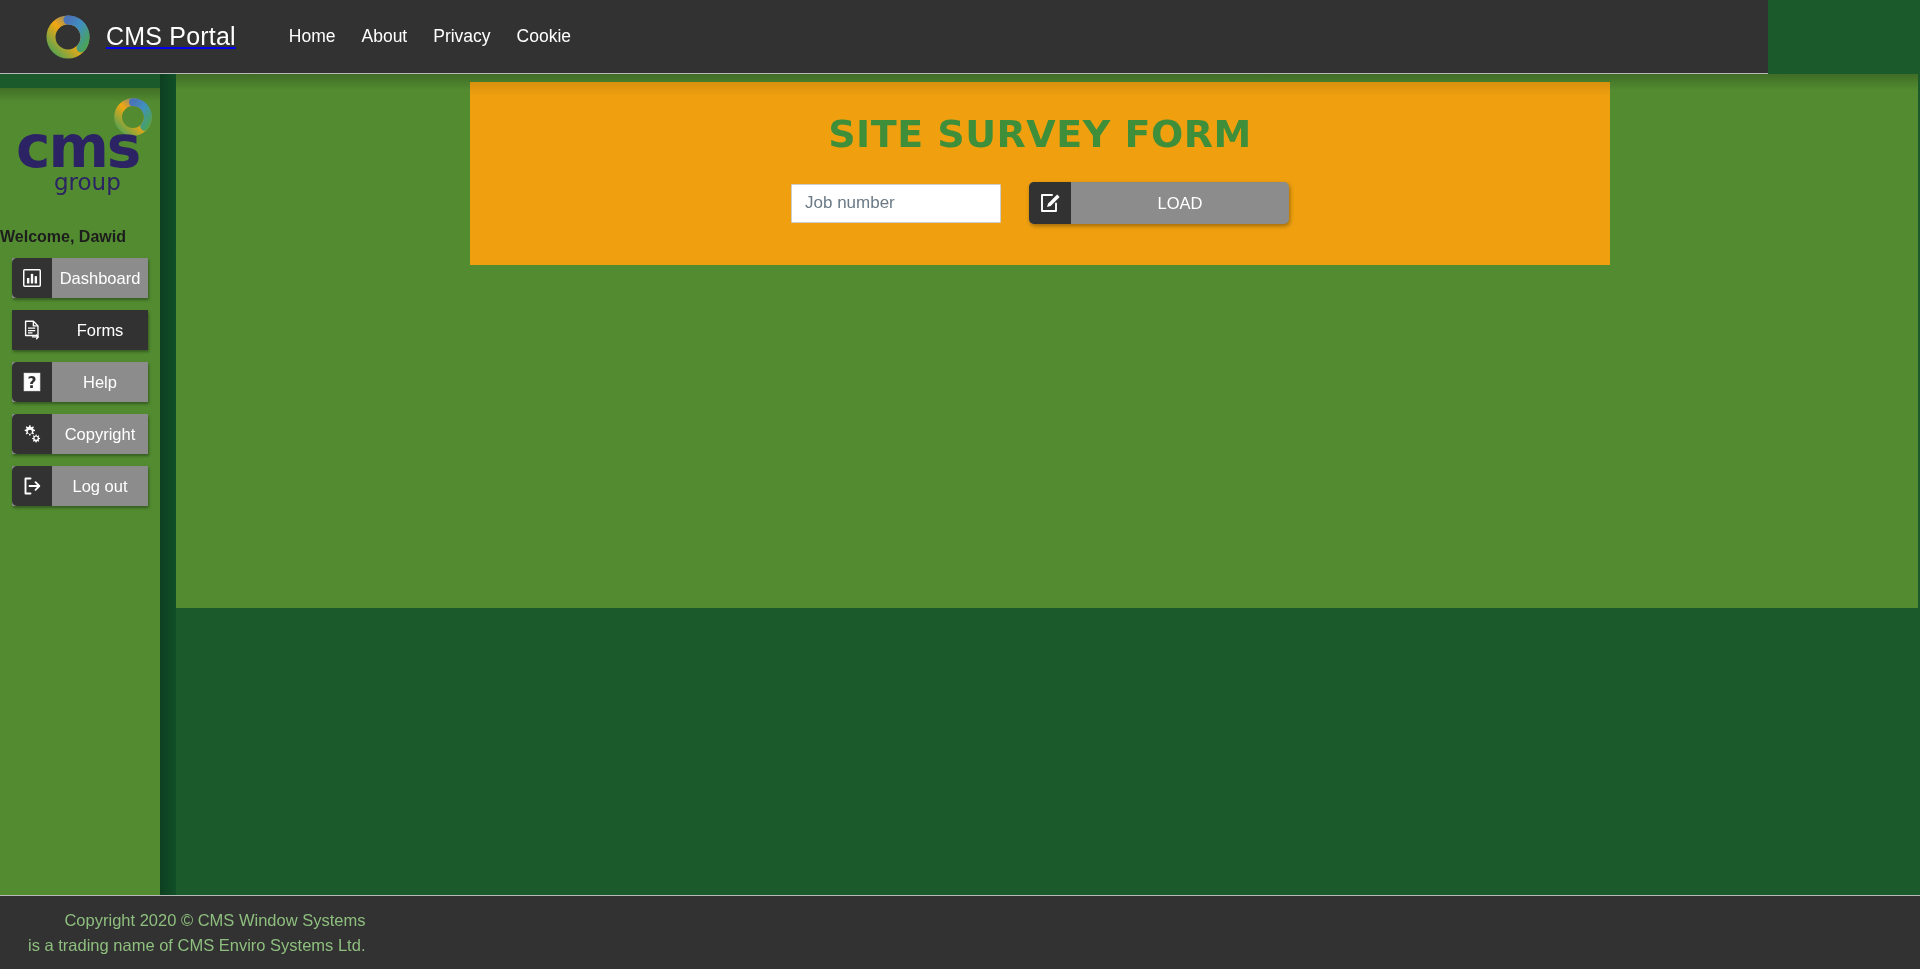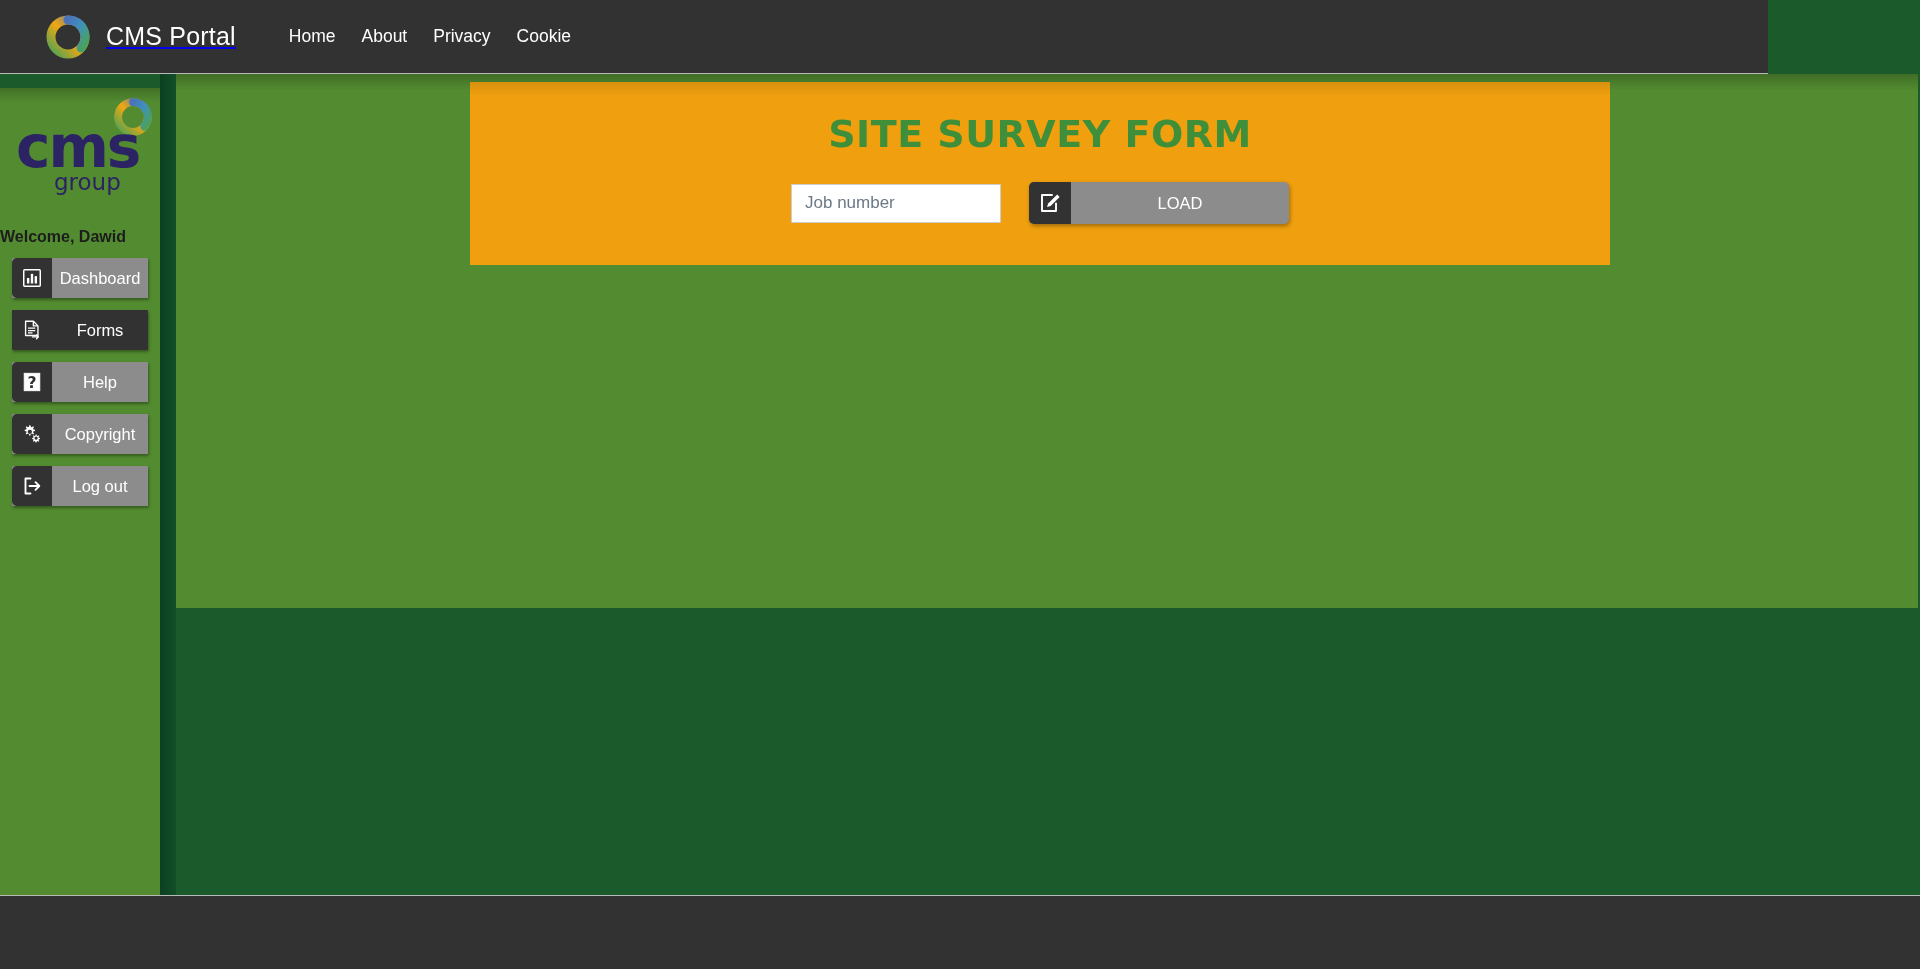--- a/index.html
+++ b/index.html
@@ -386,13 +386,17 @@
           </span>
           <span class="btn-label">LOAD</span>
         </button>
       </div>
     </section>
   </main>
 
 </div>
 
 <footer class="footer">
+  <div class="footer-right">
+    <span class="footer-line">Copyright 2020 © CMS Window Systems</span>
+    <span class="footer-line">is a trading name of CMS Enviro Systems Ltd.</span>
+  </div>
 </footer>
 
 </body></html>

